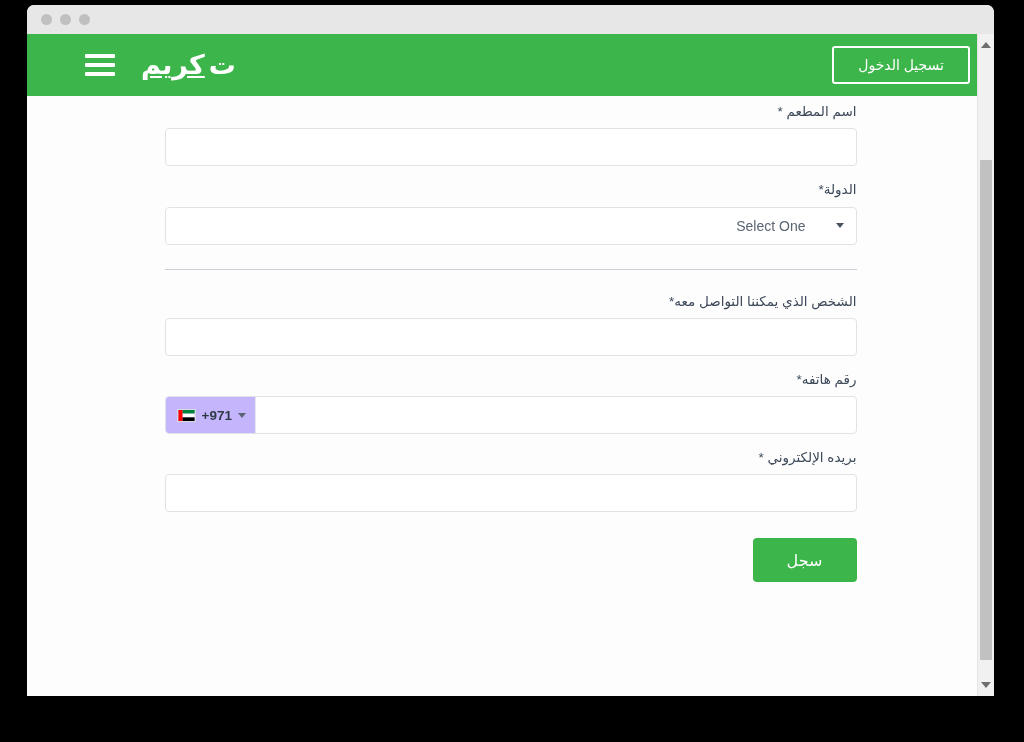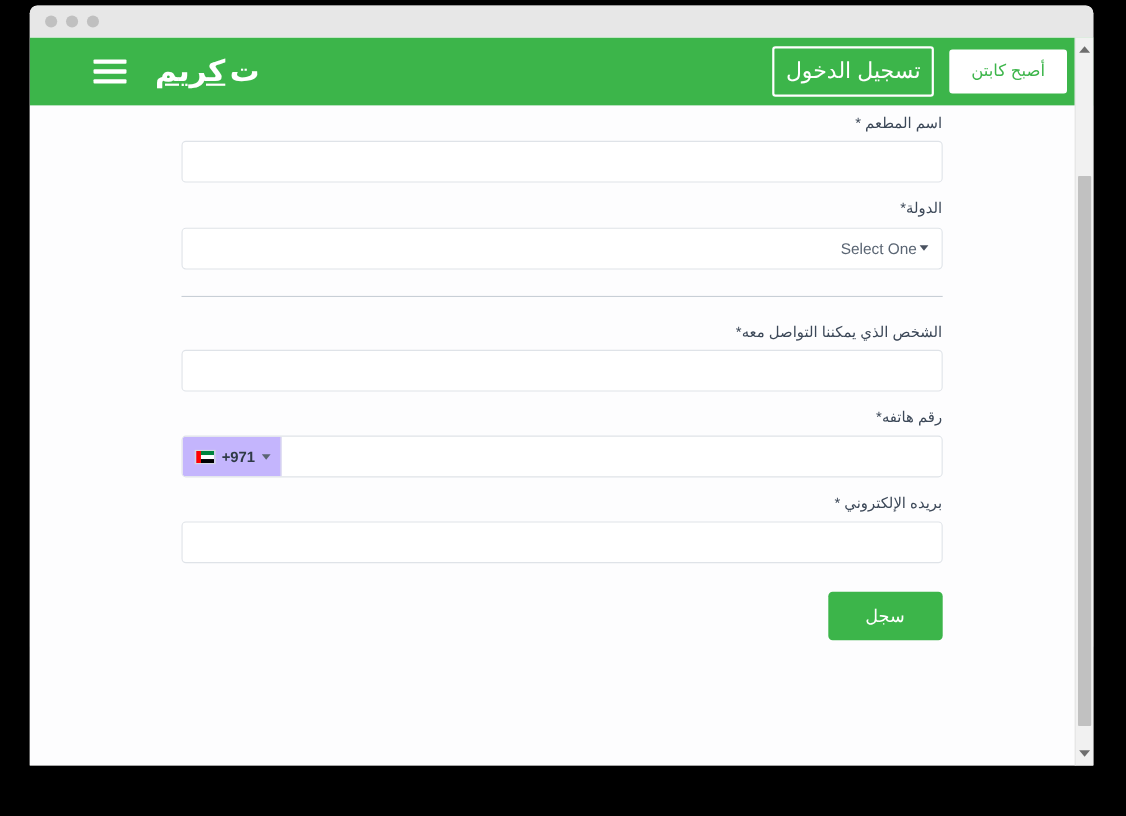--- a/index.html
+++ b/index.html
@@ -106,23 +106,23 @@
   .header-left {
     display: flex;
     align-items: center;
     gap: 14px;
     direction: rtl;
   }
   .btn-login {
     background: transparent;
     border: 2px solid #ffffff;
     color: #ffffff;
-    font-size: 20px;
+    font-size: 14px;
     font-family: inherit;
-    padding: 9px 10px;
+    padding: 9px 24px;
     border-radius: 3px;
     cursor: pointer;
     line-height: 1.2;
   }
   .btn-captain {
     background: #ffffff;
     border: 2px solid #ffffff;
     color: #3cb54a;
     font-size: 15px;
     font-family: inherit;
@@ -182,20 +182,21 @@
     height: 38px;
     box-sizing: border-box;
     border: 1px solid #dfe3e8;
     border-radius: 4px;
     background: #ffffff;
     display: flex;
     align-items: center;
     justify-content: flex-start;
     padding: 0 12px;
     cursor: pointer;
+    gap: 28px;
   }
   .select-value {
     flex: 1;
     text-align: right;
     font-size: 14px;
     color: #5a6573;
   }
   .select-caret {
     width: 0; height: 0;
     border-left: 4px solid transparent;
@@ -329,21 +330,20 @@
     <span class="dot"></span>
     <span class="dot"></span>
     <span class="dot"></span>
   </div>
 
   <div class="viewport">
 
     <div class="site-header">
 
       <div class="header-left">
-        <button class="btn-captain">أصبح كابتن</button>
         <button class="btn-login">تسجيل الدخول</button>
       </div>
 
       <div class="header-right">
         <div class="hamburger">
           <span></span>
           <span></span>
           <span></span>
         </div>
         <div class="brand">

